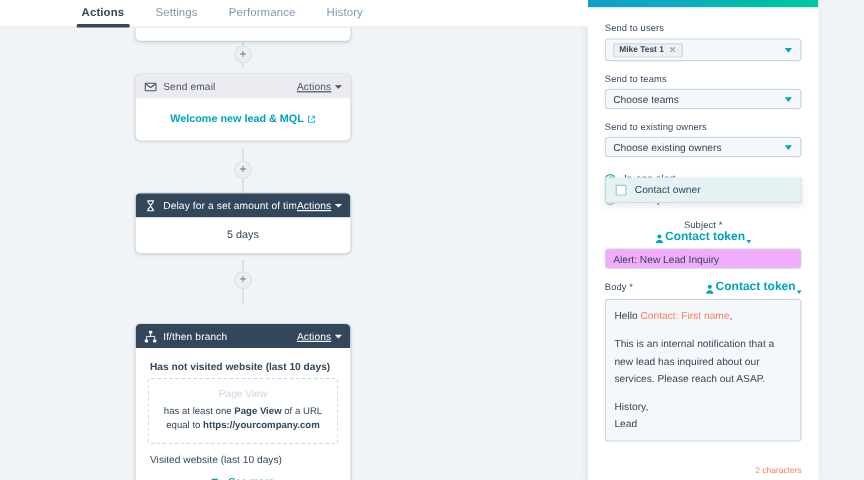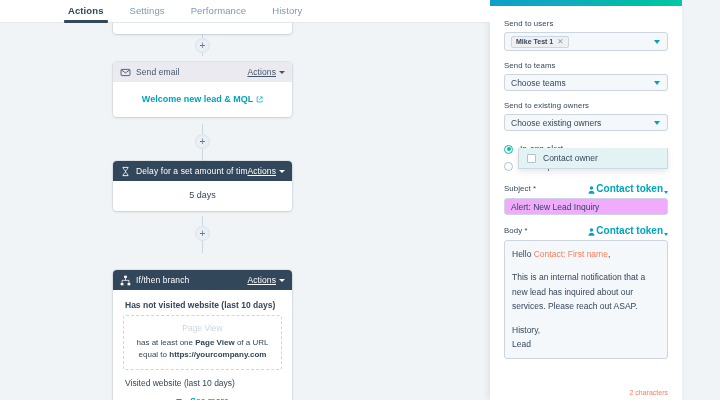--- a/index.html
+++ b/index.html
@@ -117,21 +117,21 @@
     display:inline-flex; align-items:center; gap:4px;
     height:12px; padding:0 4px; border-radius:2px;
     background:#eef0f2; border:1px solid #cbd6e2;
     font-size:7px; color:#33475b; font-weight:bold;
   }
   .tag .x{ color:#7c98b6; font-size:7.5px; font-weight:normal; cursor:pointer; }
 
   .dropdown{
     position:absolute; left:14px; right:14px;
     background:#ffffff; border:1px solid #cbd6e2; border-top:none;
-    box-shadow:0 3px 6px rgba(45,62,80,.12); z-index:20;margin-left:14px;
+    box-shadow:0 3px 6px rgba(45,62,80,.12); z-index:20;
   }
   .dd-item{
     display:flex; align-items:center; gap:7px;
     height:20px; padding:0 8px; background:#e3f3f4;
     font-size:8.5px; color:#33475b; cursor:pointer;
   }
   .cbx{ width:9px;height:9px;border:1px solid #b0c1d4; background:#fff; border-radius:1px; flex:0 0 auto; }
 
   .radio-row{ display:flex; align-items:center; gap:7px; height:14px; cursor:pointer; }
   .radio{ width:9px;height:9px;border-radius:50%;border:1px solid #b0c1d4;background:#fff;
@@ -291,21 +291,21 @@
         <div class="radio-row">
           <span class="radio on"></span>
           <span class="radio-lbl">In-app alert</span>
         </div>
         <div class="radio-row" style="margin-top:3px;">
           <span class="radio"></span>
           <span class="radio-lbl">Mobile push</span>
         </div>
       </div>
 
-      <div class="lbl-row" style="margin-top:10px;">
+      <div class="lbl-row" style="margin-top:10px;flex-direction:column;">
         <span class="fld-label" style="margin:0;">Subject *</span>
         <span class="token">
           <svg width="7" height="8" viewBox="0 0 12 14">
             <circle cx="6" cy="3.6" r="3" fill="#00a4bd"></circle>
             <path d="M0.8 13.5c0-3 2.3-5 5.2-5s5.2 2 5.2 5z" fill="#00a4bd"></path>
           </svg>
           <span class="lbl">Contact token</span>
           <span class="tok-caret"></span>
         </span>
       </div>

